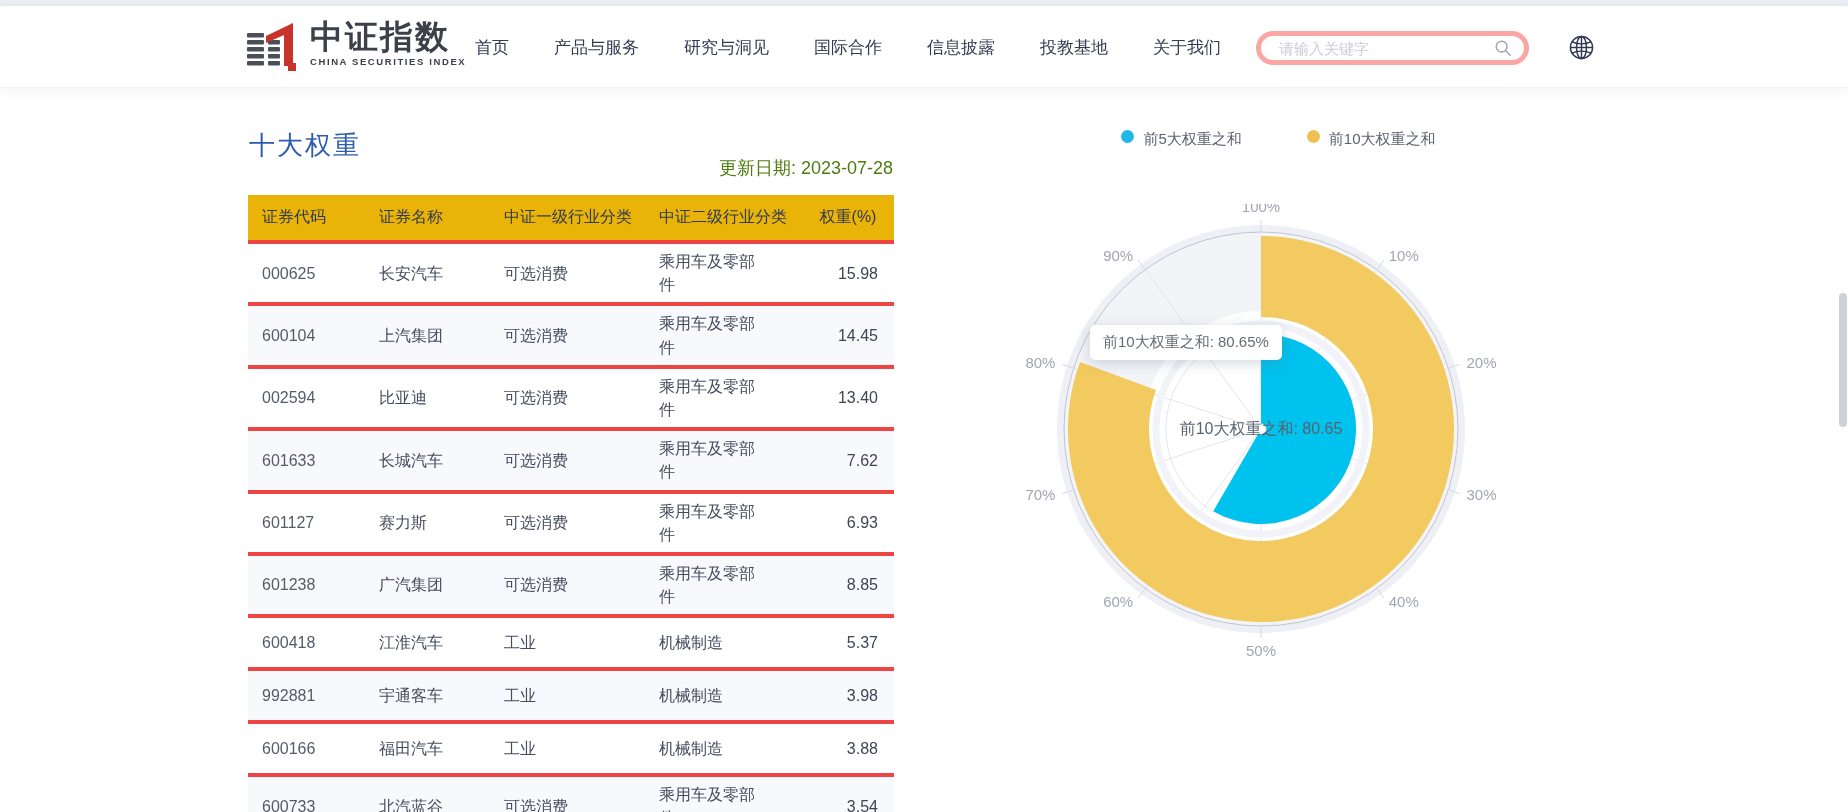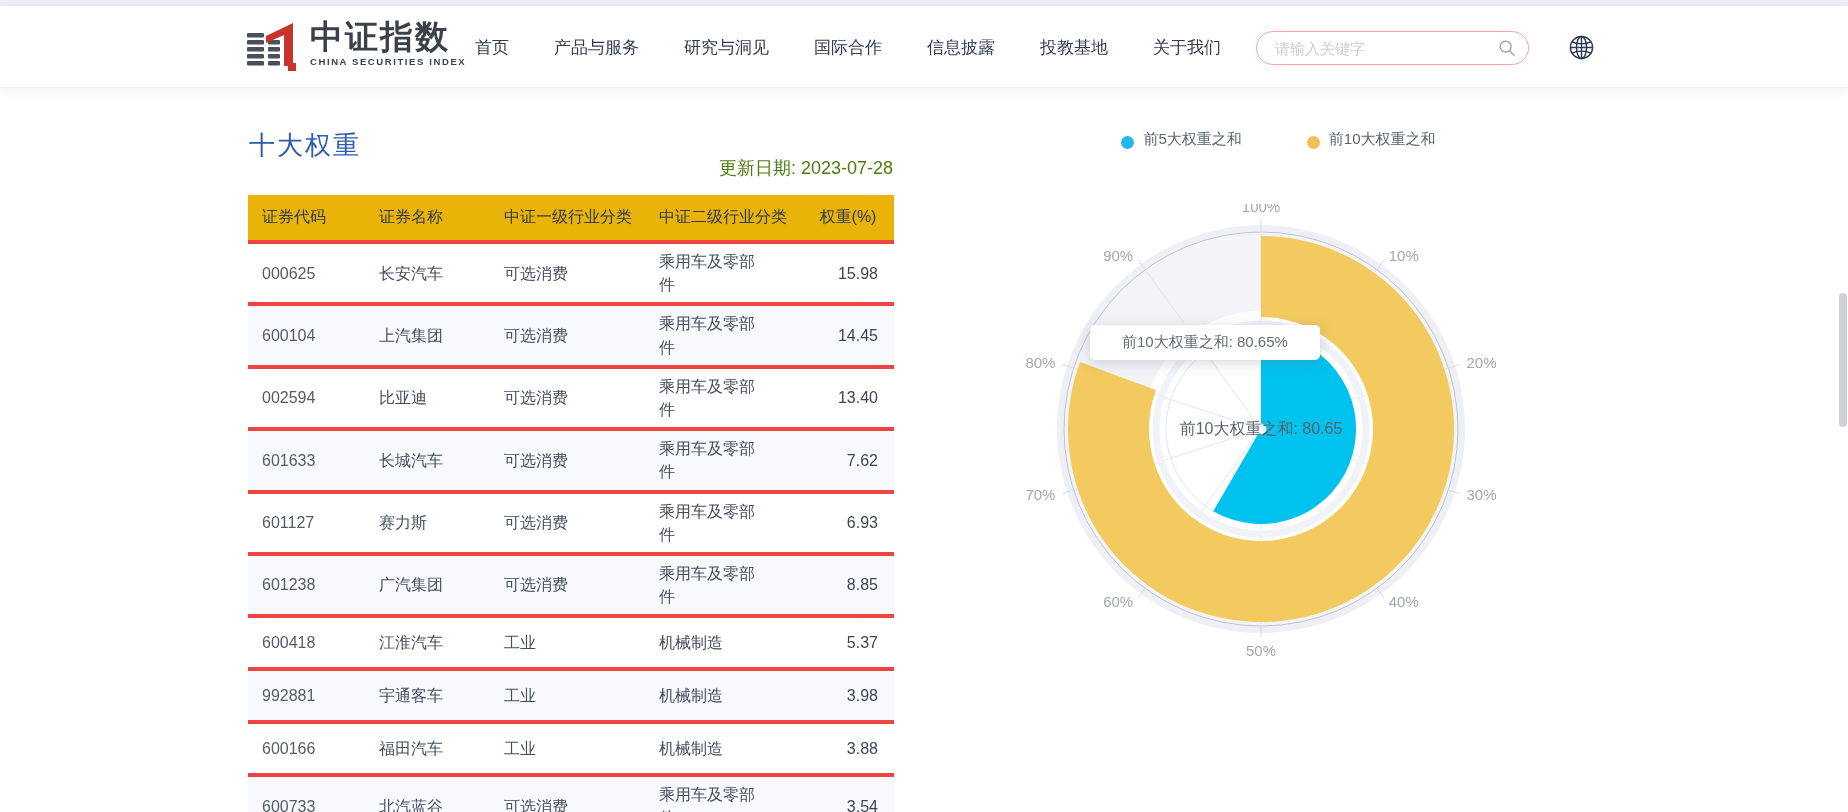--- a/index.html
+++ b/index.html
@@ -12,21 +12,21 @@
 
   
   .header { position:absolute; left:0; top:6px; width:100%; height:82px; background:#fff;
             border-bottom:1px solid #f1f2f6; box-shadow:0 4px 12px rgba(50,60,90,.05); }
   .logo { position:absolute; left:246px; top:14px; height:56px; display:flex; align-items:flex-start; cursor:pointer; }
   .logo-mark { width:54px; height:52px; margin-right:10px; }
   .logo-text-cn { font-size:33px; font-weight:bold; color:#3b4049; letter-spacing:2px; line-height:1; }
   .logo-text-en { font-size:9.5px; font-weight:bold; color:#3b4049; letter-spacing:1.6px; margin-top:3px; }
   .nav { position:absolute; left:475px; top:0; height:82px; display:flex; align-items:center; gap:45px; }
   .nav-item { font-size:17px; color:#323b4f; cursor:pointer; white-space:nowrap; }
-  .search-box { position:absolute; left:1256px; top:25px; width:273px; height:34px; border:1px solid #fca5a5;
+  .search-box { position:absolute; left:1256px; top:25px; width:273px; height:34px; border:5px solid #fca5a5;
                 border-radius:17px; display:flex; align-items:center; padding:0 12px 0 18px; background:#fff; }
   .search-box input { flex:1; border:none; outline:none; font-size:15px; color:#333; background:transparent;
                       font-family:inherit; }
   .search-box input::placeholder { color:#c9cdd6; }
   .search-icon { width:18px; height:18px; cursor:pointer; flex:none; }
   .globe { position:absolute; left:1568px; top:28px; width:27px; height:27px; cursor:pointer; }
 
   
   .page-title { position:absolute; left:249px; top:128px; font-size:26px; color:#2d5dae; letter-spacing:2px; }
   .update-date { position:absolute; right:955px; top:156px; font-size:18px; color:#4d7c0f; }
@@ -41,28 +41,28 @@
   .weights-table tbody td.num { text-align:right; padding-right:16px; color:#3e4654; }
   .weights-table tbody td.code { color:#555c68; }
   .weights-table tbody td.sub { padding-right:44px; }
   .weights-table tbody tr { border-top:4px solid #ef4444; }
   .weights-table tbody tr:nth-child(even) { background:#f7f9fc; }
   .weights-table tbody tr:last-child { border-bottom:1px solid #ebedf2; }
 
   
   .legend { position:absolute; left:1011px; top:130px; width:500px; display:flex; justify-content:center;
             align-items:center; gap:30px; }
-  .legend-item { display:flex; align-items:flex-end; gap:9px; cursor:pointer;padding-left:35px; }
+  .legend-item { display:flex; align-items:flex-start; gap:9px; cursor:pointer;padding-left:35px; }
   .legend-dot { width:13px; height:13px; border-radius:50%; }
   .legend-label { font-size:15px; color:#5c6370; }
   #gauge-wrap { position:absolute; left:1011px; top:204px; width:500px; height:470px; }
   .gauge-center-label { position:absolute; left:1131px; top:419px; width:260px; text-align:center;
                         font-size:16px; color:#59636f; pointer-events:none; }
   .chart-tooltip { position:absolute; left:1090px; top:325px; background:#fff; border-radius:5px;
-                   box-shadow:0 3px 14px rgba(100,110,130,.28); padding:8px 32px; font-size:15px;
+                   box-shadow:0 3px 14px rgba(100,110,130,.28); padding:8px 13px; font-size:15px;
                    color:#666b74; white-space:nowrap; z-index:5; pointer-events:none; }
 
   
   .scrollbar-thumb { position:absolute; right:1px; top:293px; width:8px; height:134px;
                      background:#ced1d8; border-radius:4px; cursor:pointer; }
 </style>
 </head>
 <body>
 
 <div id="app">

